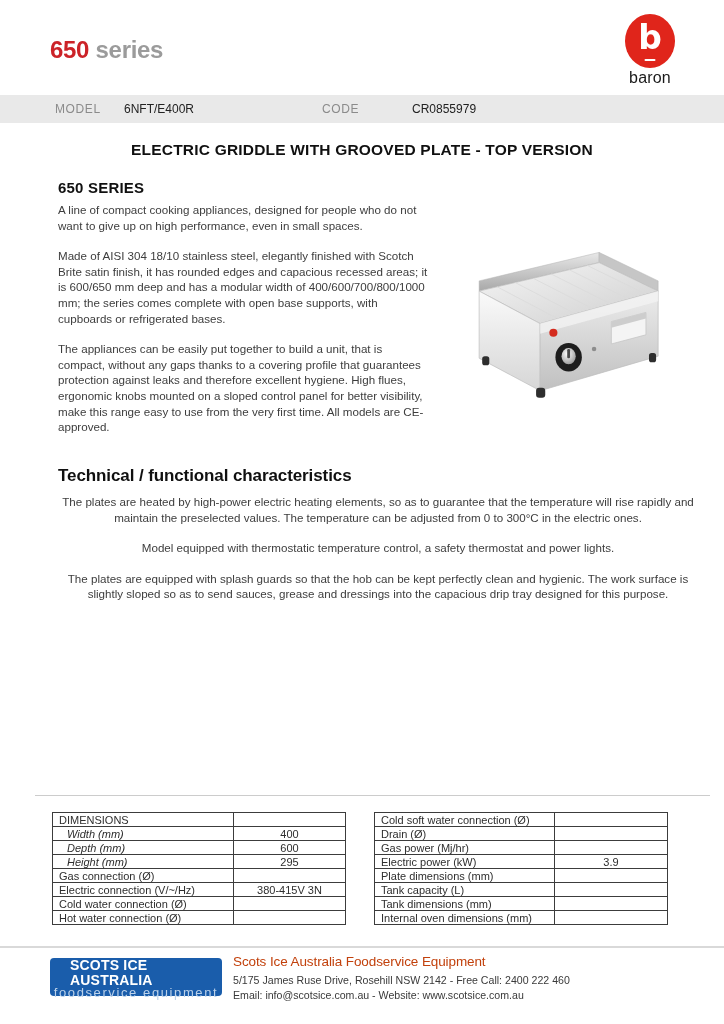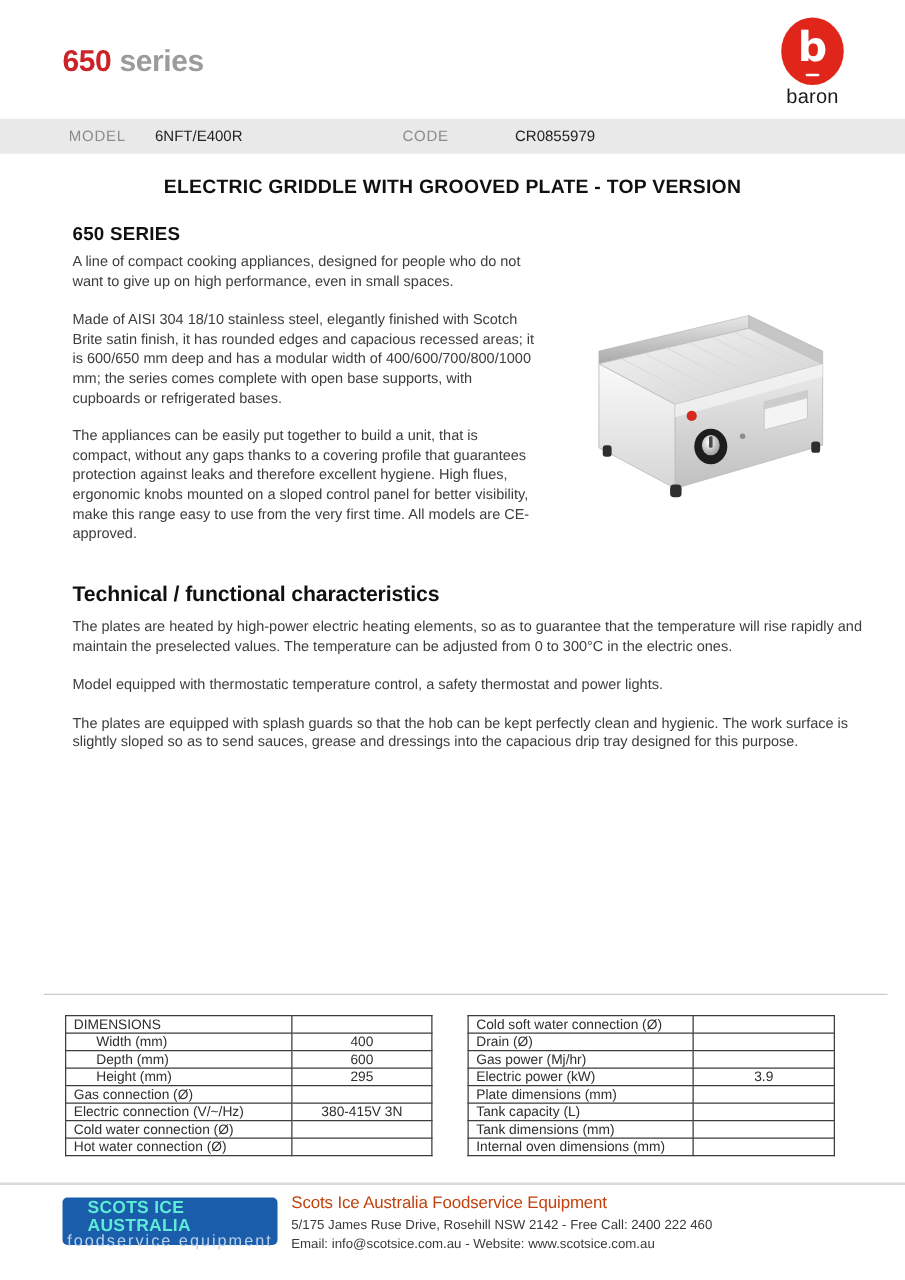--- a/index.html
+++ b/index.html
@@ -52,44 +52,44 @@
   
   .series-heading { left:58px; top:179px; font-size:15px; font-weight:bold; color:#101010; letter-spacing:0.2px; }
   .intro-col { left:58px; top:202px; width:374px; }
   .body-p { font-size:11.6px; line-height:15.6px; color:#3d3d3d; margin-bottom:15px; }
 
   
   .product-photo { left:448px; top:228px; width:225px; height:178px; }
 
   
   .tech-heading { left:58px; top:466px; font-size:17px; font-weight:bold; color:#101010; letter-spacing:-0.1px; }
-  .tech-col { left:58px; top:494px; width:640px; }
+  .tech-col { left:58px; top:494px; width:640px;text-align:center; }
 
   
   .sep-line { left:35px; top:795px; width:675px; height:1px; background:#cccccc; }
   table.spec { border-collapse:collapse; position:absolute; top:812px; table-layout:fixed; }
   table.spec td {
     border:1px solid #3c3c3c; height:14px; font-size:11px; color:#2e2e2e;
     padding:0 0 0 6px; white-space:nowrap; overflow:hidden;
   }
   table.spec { border:1.5px solid #3c3c3c; }
   table.spec td.val { text-align:center; padding:0 2px; }
-  table.spec td.indent { padding-left:24px; }
+  table.spec td.indent { padding-left:14px;font-style:italic; }
   .spec-left  { left:52px;  width:293px; }
   .spec-left  col.c1 { width:181px; } .spec-left col.c2 { width:112px; }
   .spec-right { left:374px; width:293px; }
   .spec-right col.c1 { width:180px; } .spec-right col.c2 { width:113px; }
 
   
   .footer-divider { left:0; top:946px; width:724px; height:2px; background:#d9d9d9; }
   .scots-logo {
     left:50px; top:958px; width:172px; height:38px; background:#1a5dab; border-radius:4px;
     display:flex; flex-direction:column; align-items:center; justify-content:center;
   }
-  .scots-primary { color:#5eead4; font-size:14px; font-weight:bold; letter-spacing:0.2px; line-height:15px;margin-left:20px; }
+  .scots-primary { color:#ffffff; font-size:14px; font-weight:bold; letter-spacing:0.2px; line-height:15px;margin-left:20px; }
   .scots-secondary { color:#bcd2ea; font-size:13px; letter-spacing:1.6px; line-height:9px; }
   .footer-text { left:233px; top:954px; width:460px; }
   .footer-company { font-size:13.5px; color:#c2410c; margin-bottom:4px; letter-spacing:-0.1px; }
   .footer-line { font-size:10.6px; color:#3a3a3a; line-height:15px; }
 </style>
 </head>
 <body>
 
 <div class="abs series-title">
   <span class="num">650</span>

